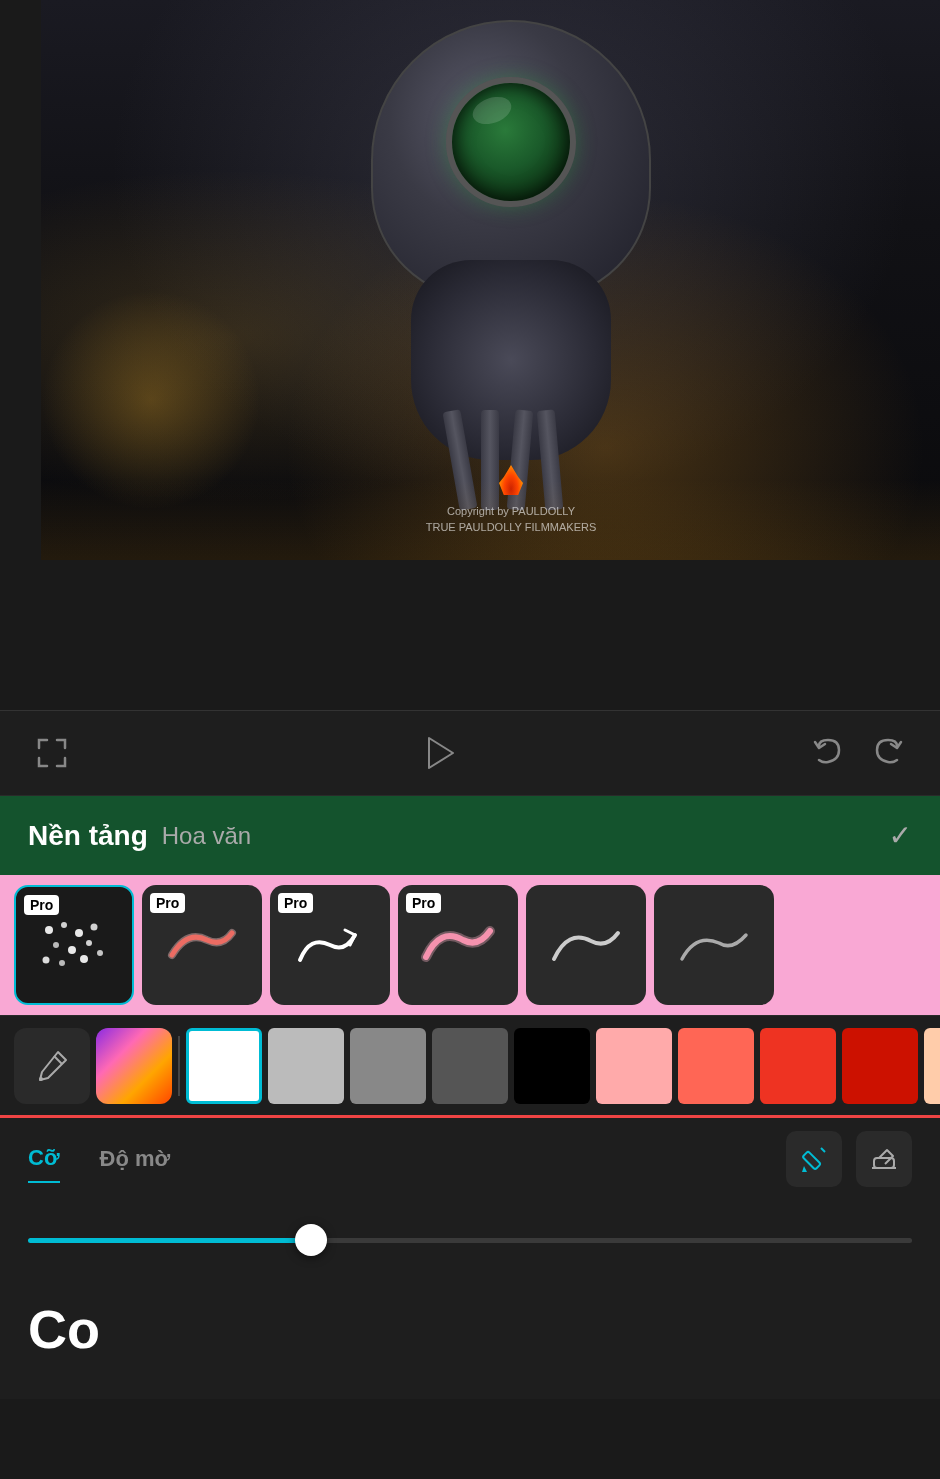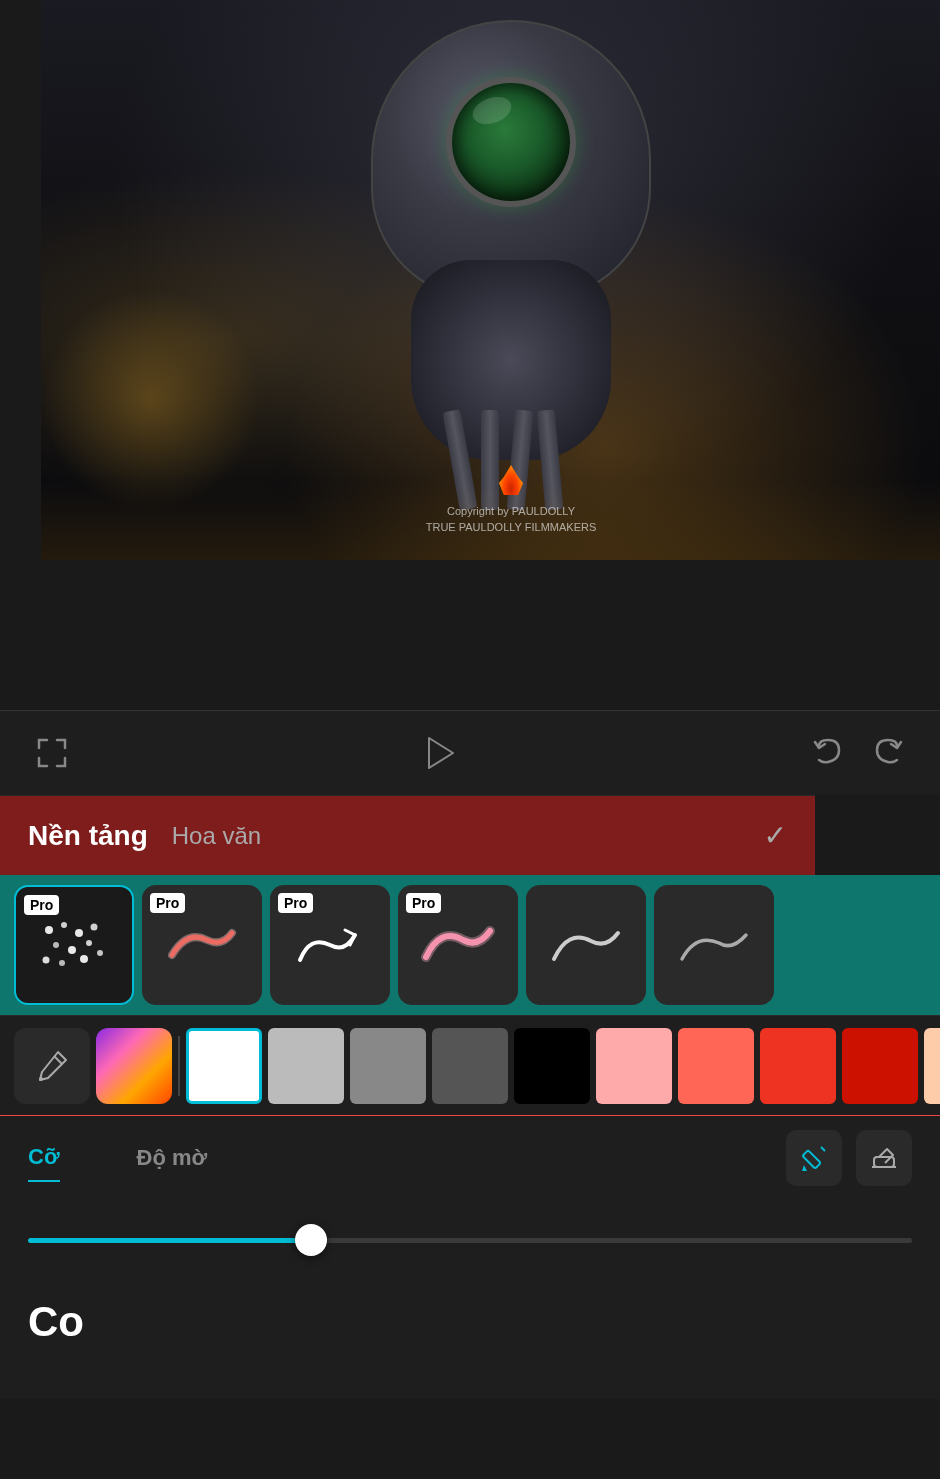--- a/index.html
+++ b/index.html
@@ -181,28 +181,28 @@
       cursor: pointer;
     }
     .toolbar-icon svg {
       fill: none;
       stroke: #888;
       stroke-width: 2;
     }
 
     
     .section-header {
-      width: 815px;
+      width: 940px;
       height: 80px;
-      background: #7f1d1d;
+      background: #14532d;
       display: flex;
       align-items: center;
       padding: 0 28px;
       border-top: 1px solid #2a2a2a;
-      gap: 24px;
+      gap: 14px;
     }
     .section-title {
       font-size: 28px;
       font-weight: 700;
       color: #ffffff;
     }
     .section-subtitle {
       font-size: 24px;
       font-weight: 400;
       color: #aaaaaa;
@@ -210,21 +210,21 @@
     .section-chevron {
       margin-left: auto;
       color: #aaa;
       font-size: 28px;
     }
 
     
     .brush-row {
       width: 940px;
       height: 140px;
-      background: #0f766e;
+      background: #f9a8d4;
       display: flex;
       align-items: center;
       padding: 0 14px;
       gap: 8px;
       overflow-x: hidden;
     }
     .brush-item {
       width: 120px;
       height: 120px;
       border-radius: 14px;
@@ -305,36 +305,35 @@
     }
 
     
     .bottom-controls {
       width: 940px;
       height: 85px;
       background: #1e1e1e;
       display: flex;
       align-items: center;
       padding: 0 28px;
-      border-top: 1px solid #ef4444;
+      border-top: 3px solid #ef4444;
       gap: 0;
     }
     .tab-label {
       font-size: 22px;
       font-weight: 600;
       padding: 10px 0;
       margin-right: 40px;
       cursor: pointer;
       color: #00bcd4;
       border-bottom: 2.5px solid #00bcd4;
     }
     .tab-label.inactive {
       color: #888;
       border-bottom: none;
-      margin-left: 37px;
     }
     .edit-icons {
       margin-left: auto;
       display: flex;
       gap: 14px;
     }
     .edit-icon-btn {
       width: 56px;
       height: 56px;
       border-radius: 10px;
@@ -376,21 +375,21 @@
     
     .bottom-label-area {
       width: 940px;
       height: 119px;
       background: #1e1e1e;
       display: flex;
       align-items: flex-start;
       padding: 18px 28px;
     }
     .co-label {
-      font-size: 42px;
+      font-size: 54px;
       font-weight: 700;
       color: #ffffff;
     }
   </style>
 </head>
 <body>
 
 <div class="image-area">
   <div class="robot-bg"></div>
   <div class="left-bloom"></div>

